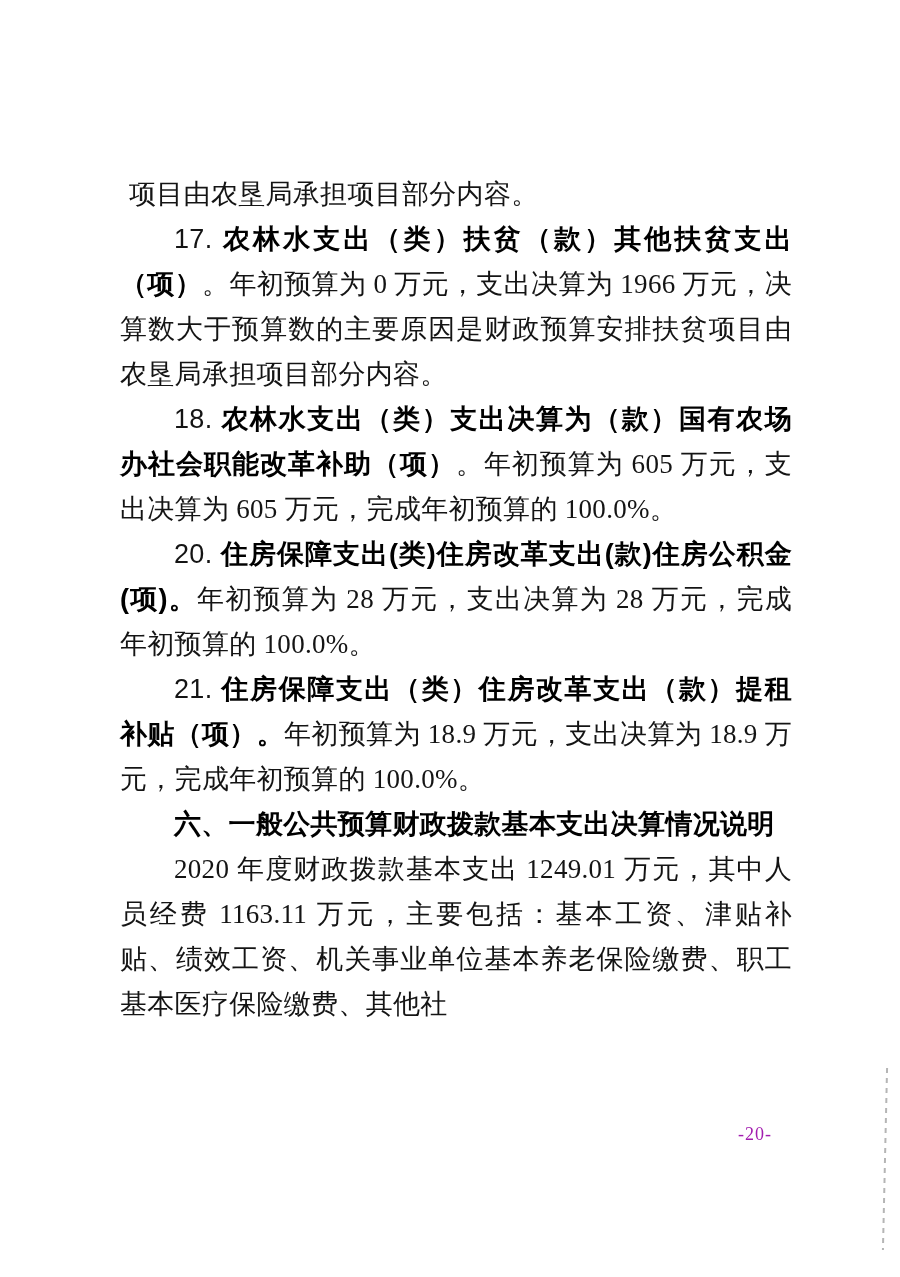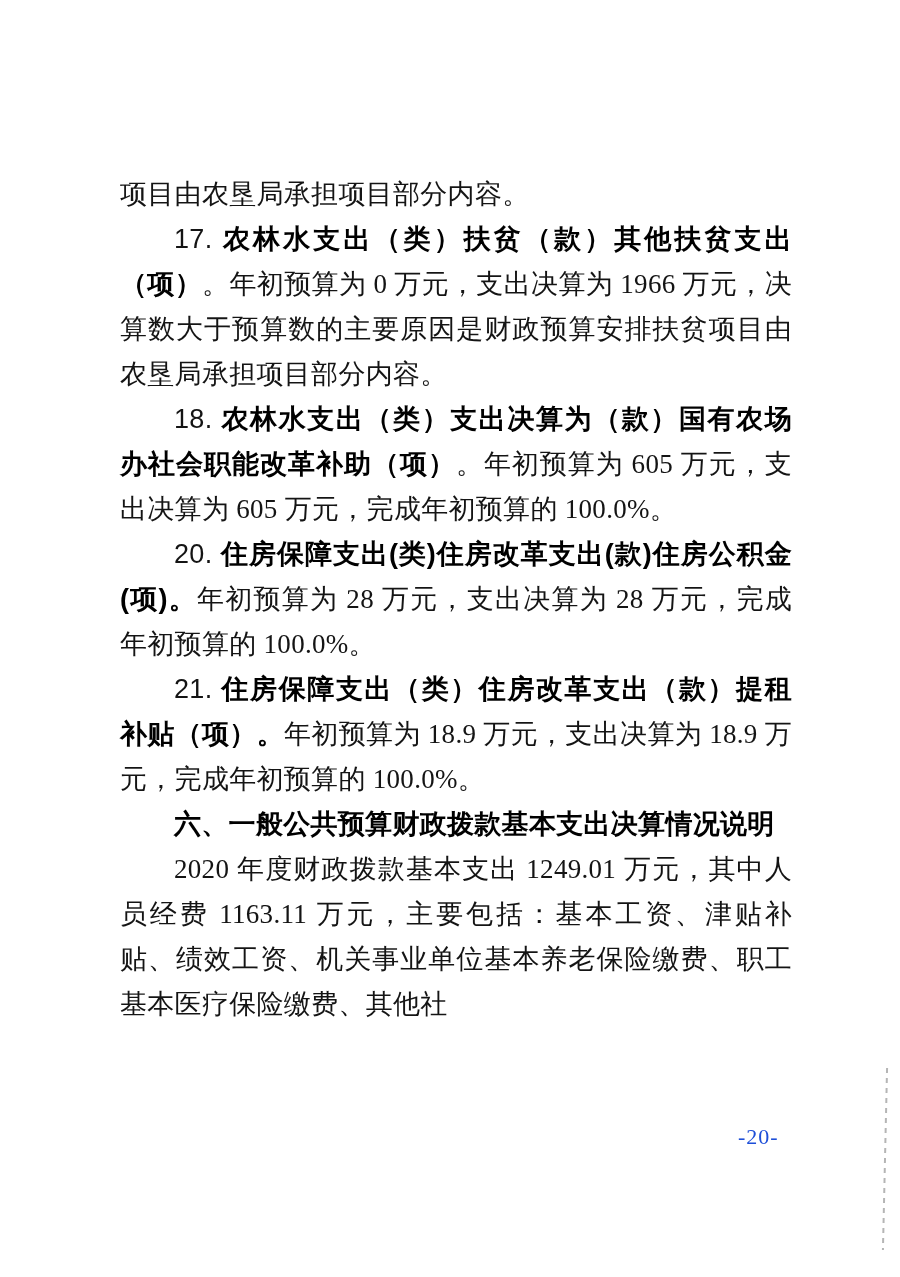--- a/index.html
+++ b/index.html
@@ -19,37 +19,37 @@
     position: absolute;
     left: 120px; top: 172px;
     width: 672px;
     font-size: 27px;
     line-height: 45px;
     text-align: justify;
     text-justify: inter-ideograph;
     letter-spacing: 0.3px;
   }
   .para { margin: 0; text-indent: 54px; }
-  .para.continuation { text-indent: 0; }
+  .para.continuation { text-indent: 0; margin-left: 9px; }
   .num {
     font-family: Liberation Sans, sans-serif;
     font-weight: 400;
   }
   .b {
     font-weight: 700;
     font-family: "Liberation Sans", "DejaVu Sans", sans-serif;
     color: #000;
   }
   .section-heading { text-indent: 54px; }
   .page-number {
     position: absolute;
     left: 738px; top: 1124px;
-    font-size: 22px;
+    font-size: 18px;
     letter-spacing: 1px;
-    color: #1d4ed8;
+    color: #a21caf;
     font-family: "Liberation Serif", "DejaVu Serif", serif;
   }
   .scan-artifact {
     position: absolute;
     left: 884px; top: 1068px;
     width: 2px; height: 182px;
     background: repeating-linear-gradient(
       to bottom,
       rgba(120,120,120,0.55) 0px, rgba(120,120,120,0.55) 5px,
       rgba(120,120,120,0.0) 5px, rgba(120,120,120,0.0) 10px

